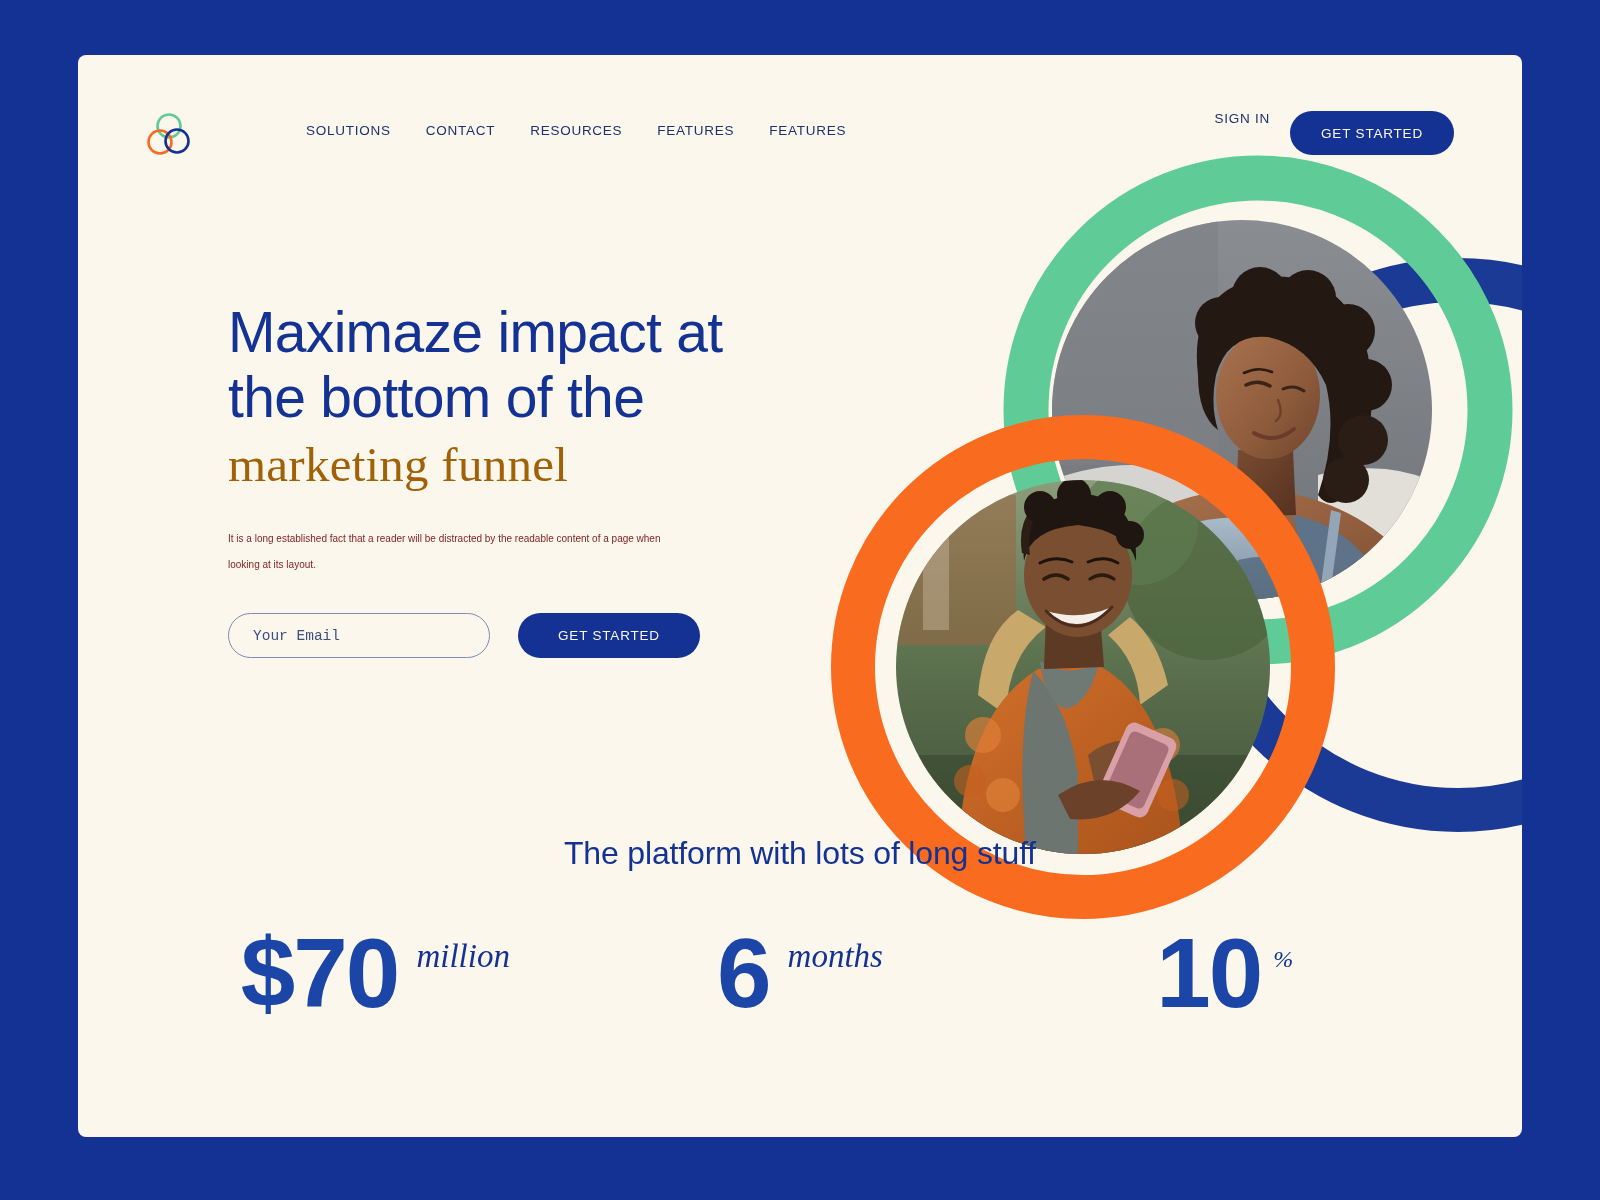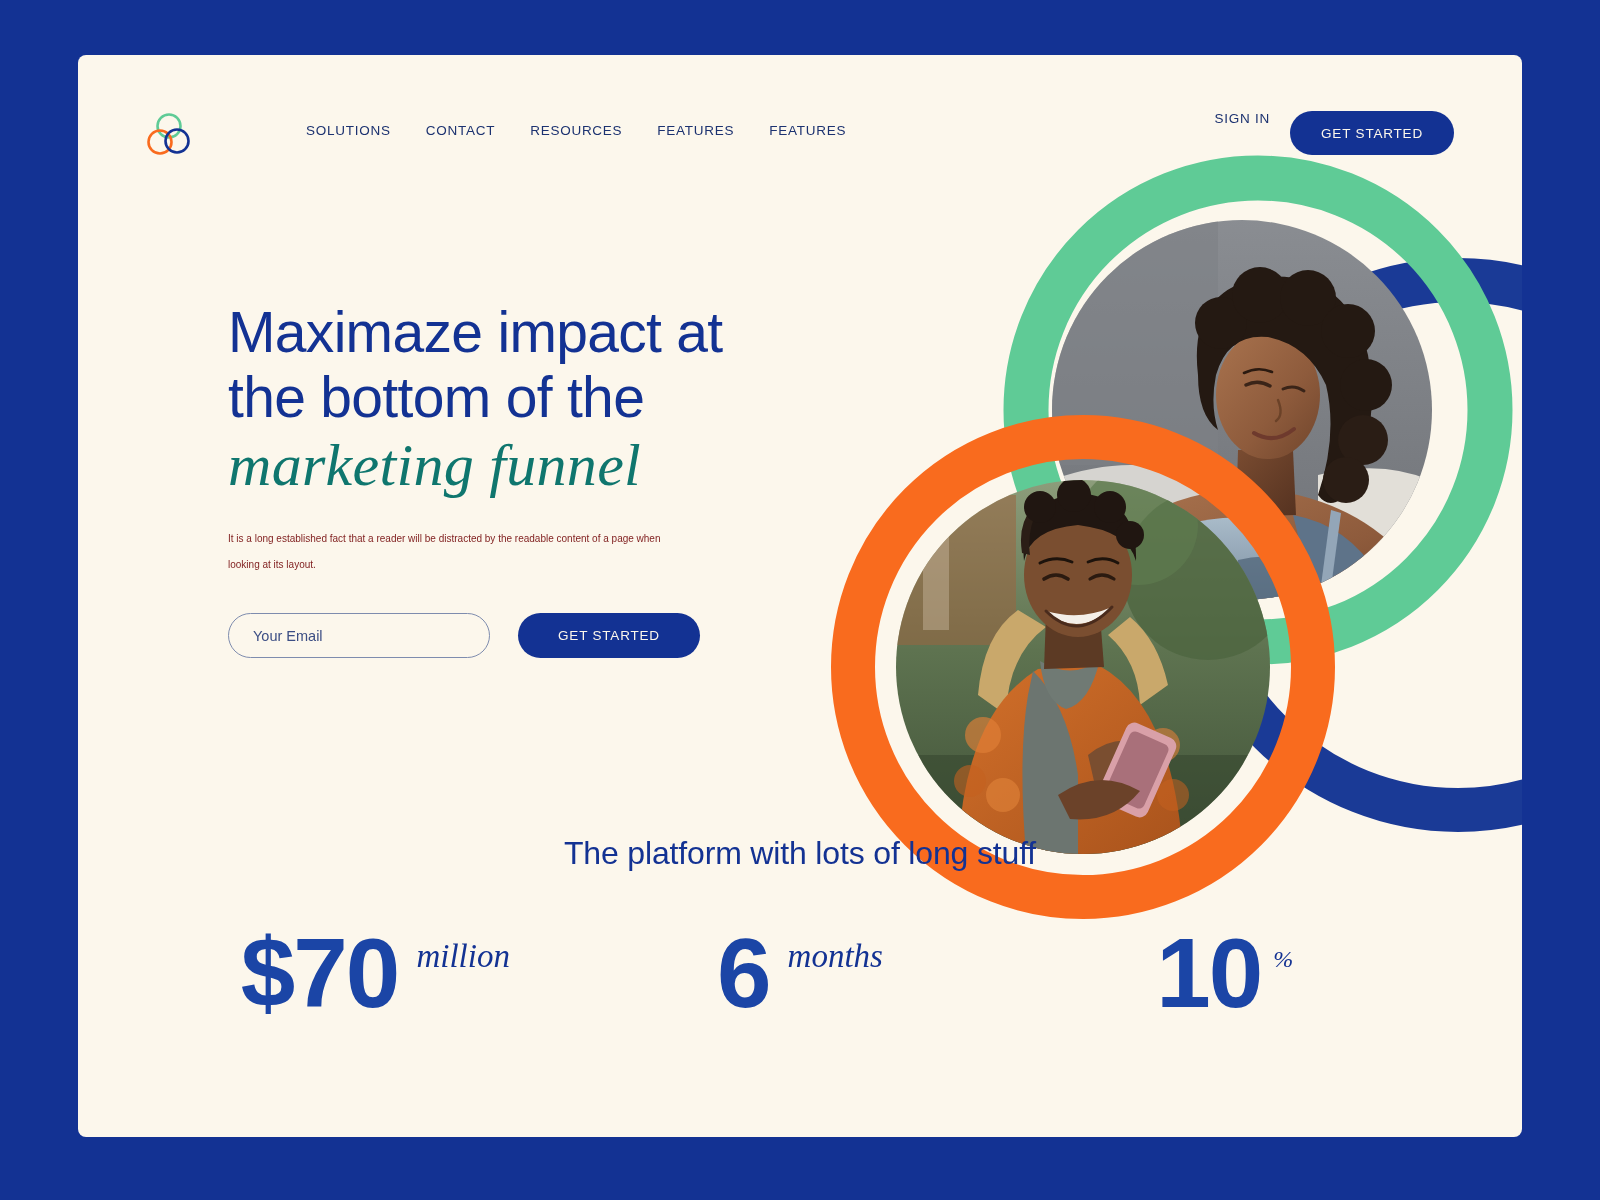--- a/index.html
+++ b/index.html
@@ -63,36 +63,36 @@
 
   
   .hero-copy { position:absolute; left:150px; top:245px; width:620px; z-index:30; }
   .headline {
     font-size:57px; line-height:65px; color:#133293;
     font-weight:400; letter-spacing:-0.012em;
   }
   .headline .script {
     display:block;
     font-family:"Liberation Serif", serif;
-    font-style:italic; font-weight:400;
-    color:#0f766e; font-size:60px; line-height:70px;
+    font-weight:400;
+    color:#a16207; font-size:49px; line-height:70px;
     letter-spacing:0.005em;
   }
   .subcopy {
     margin-top:26px;
     font-size:10px; line-height:26px;
     color:#7f1d1d; max-width:452px;
   }
   .form-row { margin-top:35px; display:flex; align-items:center; gap:28px; }
   .email-input {
     width:262px; height:45px;
     border:1.4px solid #7E8CAE; border-radius:100px;
     background:transparent; outline:none;
     padding:0 24px;
-    font-family:Liberation Sans, sans-serif;
+    font-family:Liberation Mono, monospace;
     font-size:14.5px; color:#1C3270;
   }
   .email-input::placeholder { color:#3C4E84; opacity:1; }
   .btn-cta {
     background:#133293; color:#FCF7EC;
     border:none; border-radius:100px;
     font-family:"Liberation Sans", sans-serif;
     font-size:13.5px; letter-spacing:0.06em;
     height:45px; padding:0 40px; cursor:pointer;
     display:flex; align-items:center; justify-content:center; white-space:nowrap;

